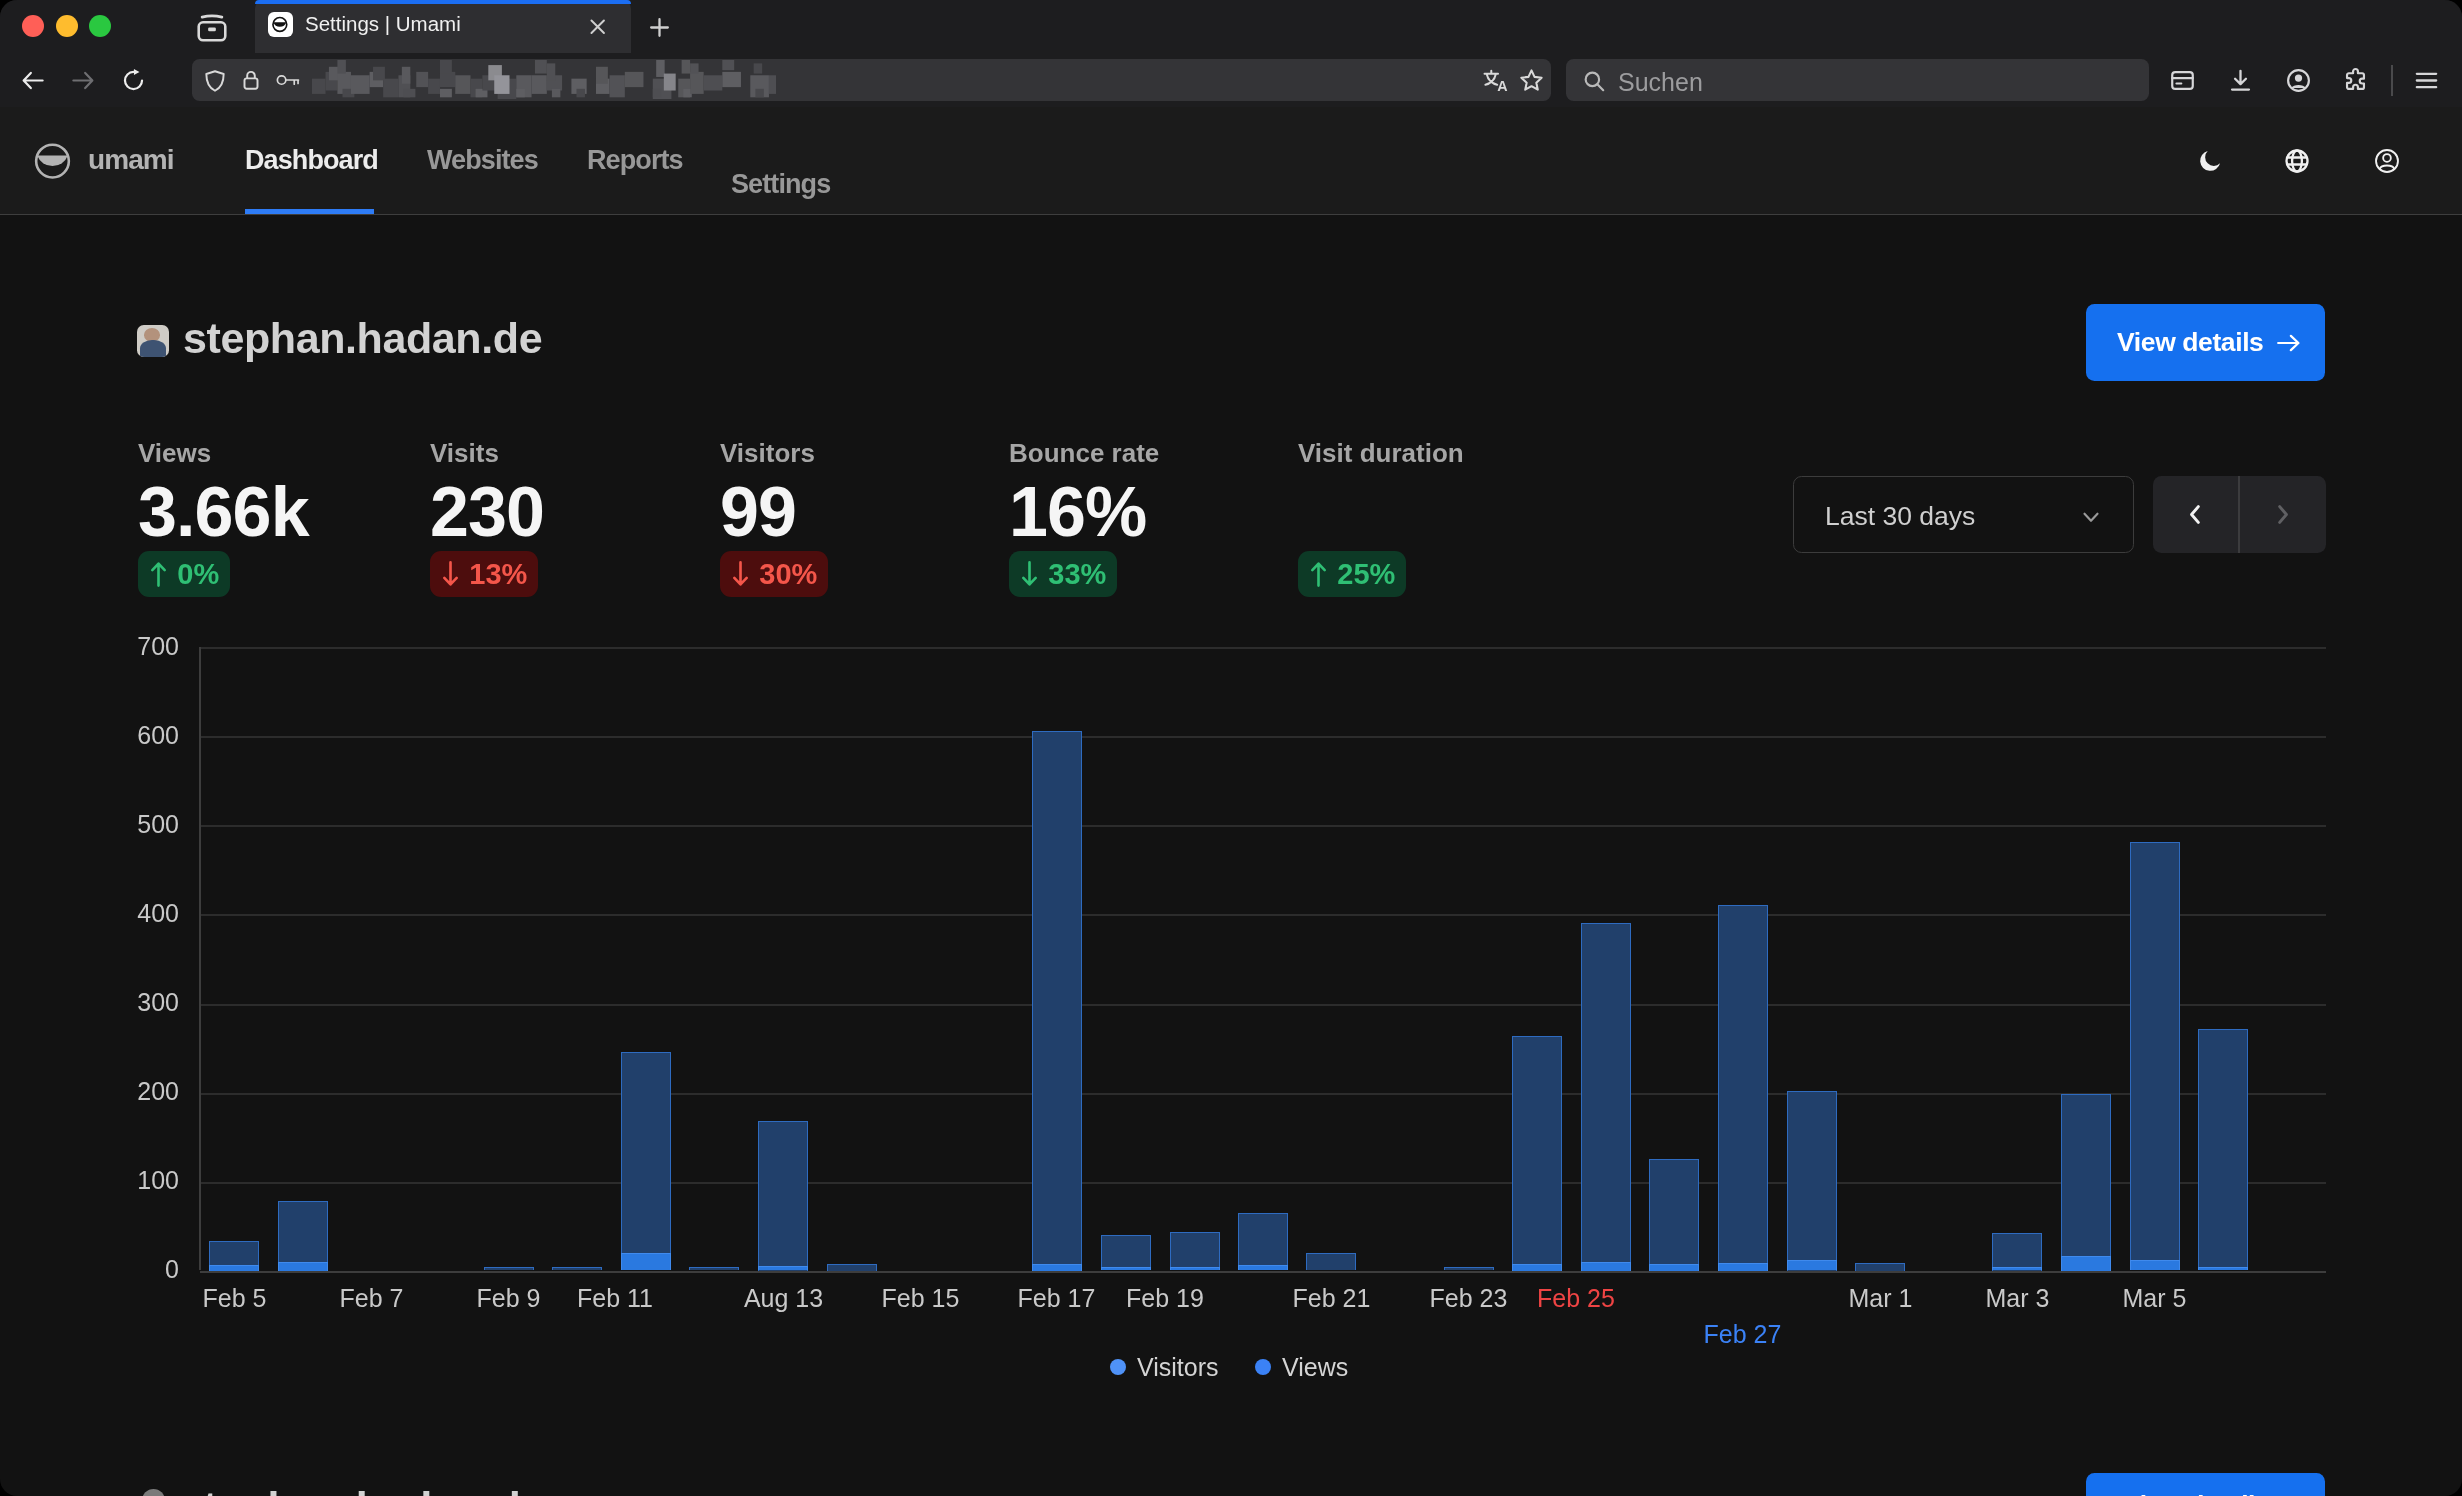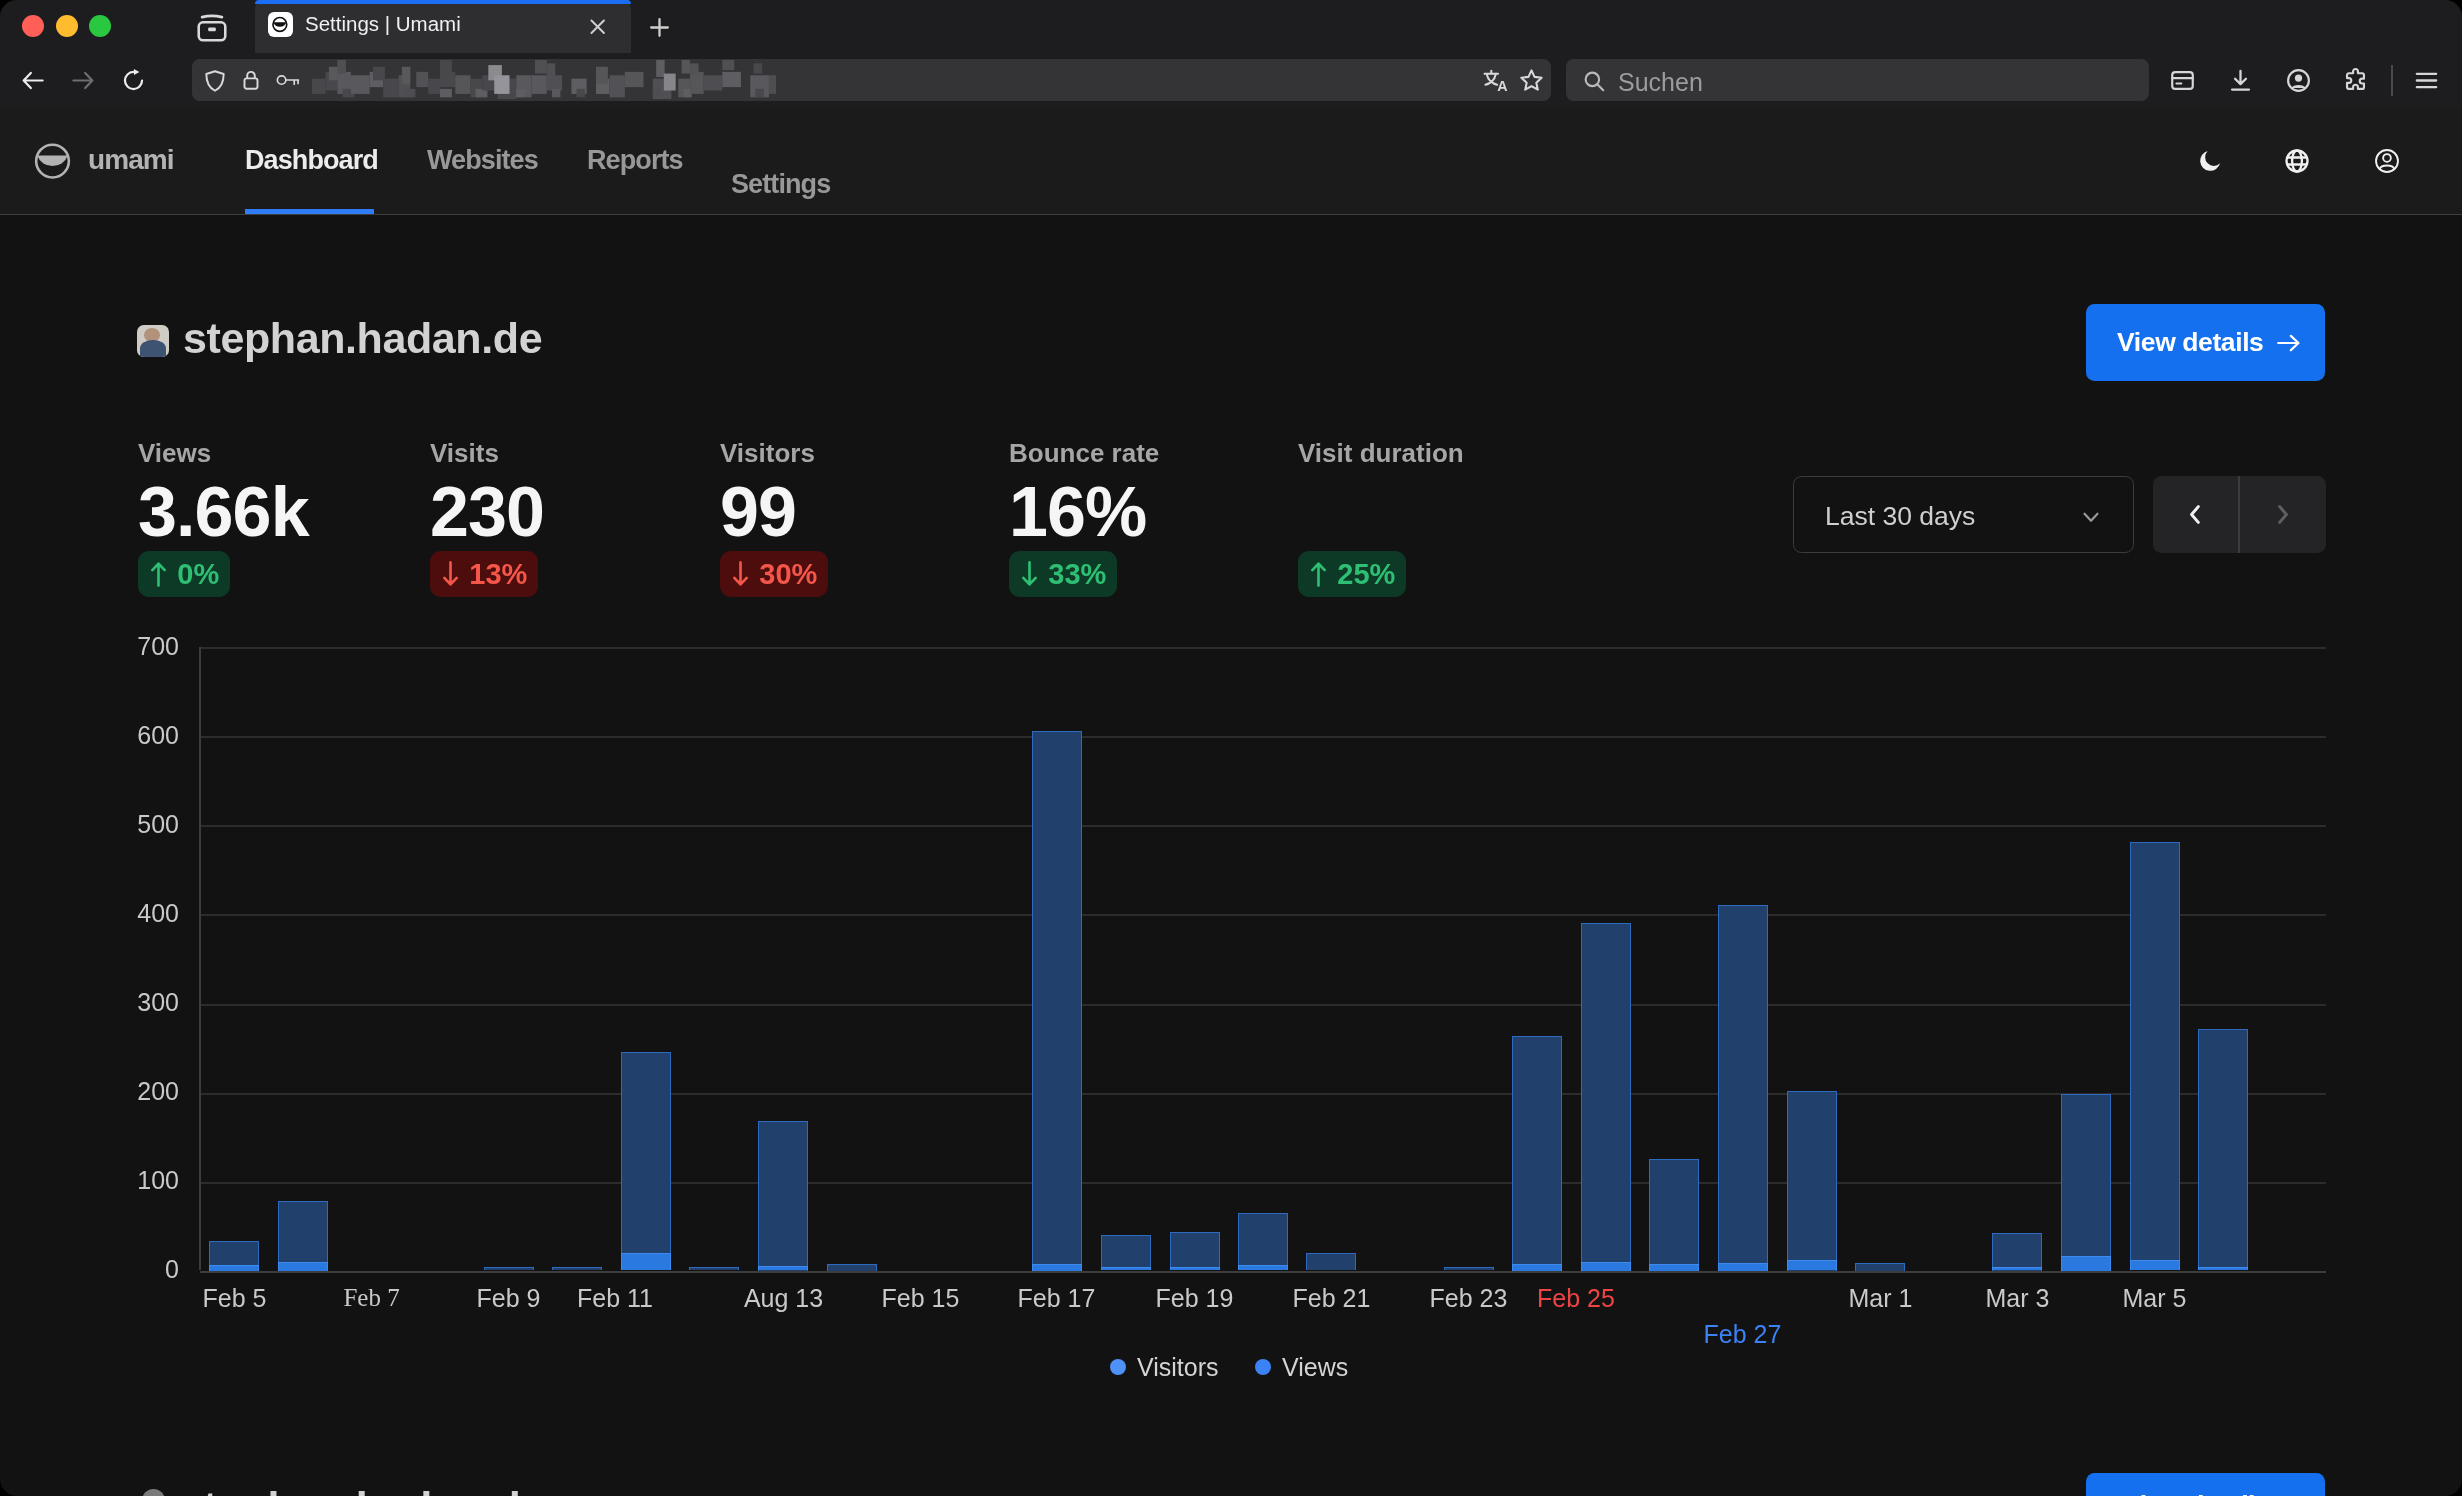--- a/index.html
+++ b/index.html
@@ -313,27 +313,27 @@
   <div class="abs" style="left:1855px;top:1263px;width:50px;height:7.7px;background:#21406b;border:1.7px solid #2e6bc0;border-bottom:none;"></div>
   <div class="abs" style="left:1992px;top:1233px;width:50px;height:38px;background:#21406b;border:1.7px solid #2e6bc0;border-bottom:none;"></div>
   <div class="abs" style="left:1992px;top:1267px;width:50px;height:3.4px;background:#2a79e0;border:1.7px solid #3f8aed;border-bottom:none;"></div>
   <div class="abs" style="left:2061px;top:1094px;width:50px;height:177px;background:#21406b;border:1.7px solid #2e6bc0;border-bottom:none;"></div>
   <div class="abs" style="left:2061px;top:1256px;width:50px;height:14.5px;background:#2a79e0;border:1.7px solid #3f8aed;border-bottom:none;"></div>
   <div class="abs" style="left:2130px;top:842px;width:50px;height:428px;background:#21406b;border:1.7px solid #2e6bc0;border-bottom:none;"></div>
   <div class="abs" style="left:2130px;top:1260px;width:50px;height:10.3px;background:#2a79e0;border:1.7px solid #3f8aed;border-bottom:none;"></div>
   <div class="abs" style="left:2198px;top:1029px;width:50px;height:241px;background:#21406b;border:1.7px solid #2e6bc0;border-bottom:none;"></div>
   <div class="abs" style="left:2198px;top:1267px;width:50px;height:3.4px;background:#2a79e0;border:1.7px solid #3f8aed;border-bottom:none;"></div>
   <div class="abs" style="left:166px;top:1284px;width:137px;text-align:center;font-size:25px;color:#c9c9c9;">Feb 5</div>
-  <div class="abs" style="left:303px;top:1284px;width:137px;text-align:center;font-size:25px;color:#c9c9c9;font-family:Liberation Serif, serif;">Feb 7</div>
+  <div class="abs" style="left:303px;top:1284px;width:137px;text-align:center;font-size:25px;color:#c9c9c9;">Feb 7</div>
   <div class="abs" style="left:440px;top:1284px;width:137px;text-align:center;font-size:25px;color:#c9c9c9;">Feb 9</div>
   <div class="abs" style="left:577px;top:1284px;width:137px;text-align:left;font-size:25px;color:#c9c9c9;">Feb 11</div>
   <div class="abs" style="left:715px;top:1284px;width:137px;text-align:center;font-size:25px;color:#c9c9c9;">Aug 13</div>
   <div class="abs" style="left:852px;top:1284px;width:137px;text-align:center;font-size:25px;color:#c9c9c9;">Feb 15</div>
   <div class="abs" style="left:988px;top:1284px;width:137px;text-align:center;font-size:25px;color:#c9c9c9;">Feb 17</div>
-  <div class="abs" style="left:1126px;top:1284px;width:137px;text-align:center;font-size:25px;color:#c9c9c9;">Feb 19</div>
+  <div class="abs" style="left:1126px;top:1284px;width:137px;text-align:left;font-size:25px;color:#c9c9c9;">Feb 19</div>
   <div class="abs" style="left:1263px;top:1284px;width:137px;text-align:center;font-size:25px;color:#c9c9c9;">Feb 21</div>
   <div class="abs" style="left:1400px;top:1284px;width:137px;text-align:center;font-size:25px;color:#c9c9c9;">Feb 23</div>
   <div class="abs" style="left:1537px;top:1284px;width:137px;font-size:25px;color:#ef4444;">Feb 25</div>
   <div class="abs" style="left:1674px;top:1284px;width:137px;text-align:center;font-size:25px;color:#3b82f6;margin-top:36px;">Feb 27</div>
   <div class="abs" style="left:1812px;top:1284px;width:137px;text-align:center;font-size:25px;color:#c9c9c9;">Mar 1</div>
   <div class="abs" style="left:1949px;top:1284px;width:137px;text-align:center;font-size:25px;color:#c9c9c9;">Mar 3</div>
   <div class="abs" style="left:2086px;top:1284px;width:137px;text-align:center;font-size:25px;color:#c9c9c9;">Mar 5</div>
 
   <div class="abs" style="left:1110px;top:1359px;width:16.2px;height:16.2px;border-radius:50%;background:#4f92f7;"></div>
   <div class="abs" style="left:1137px;top:1353px;font-size:25px;color:#d4d4d4;">Visitors</div>

